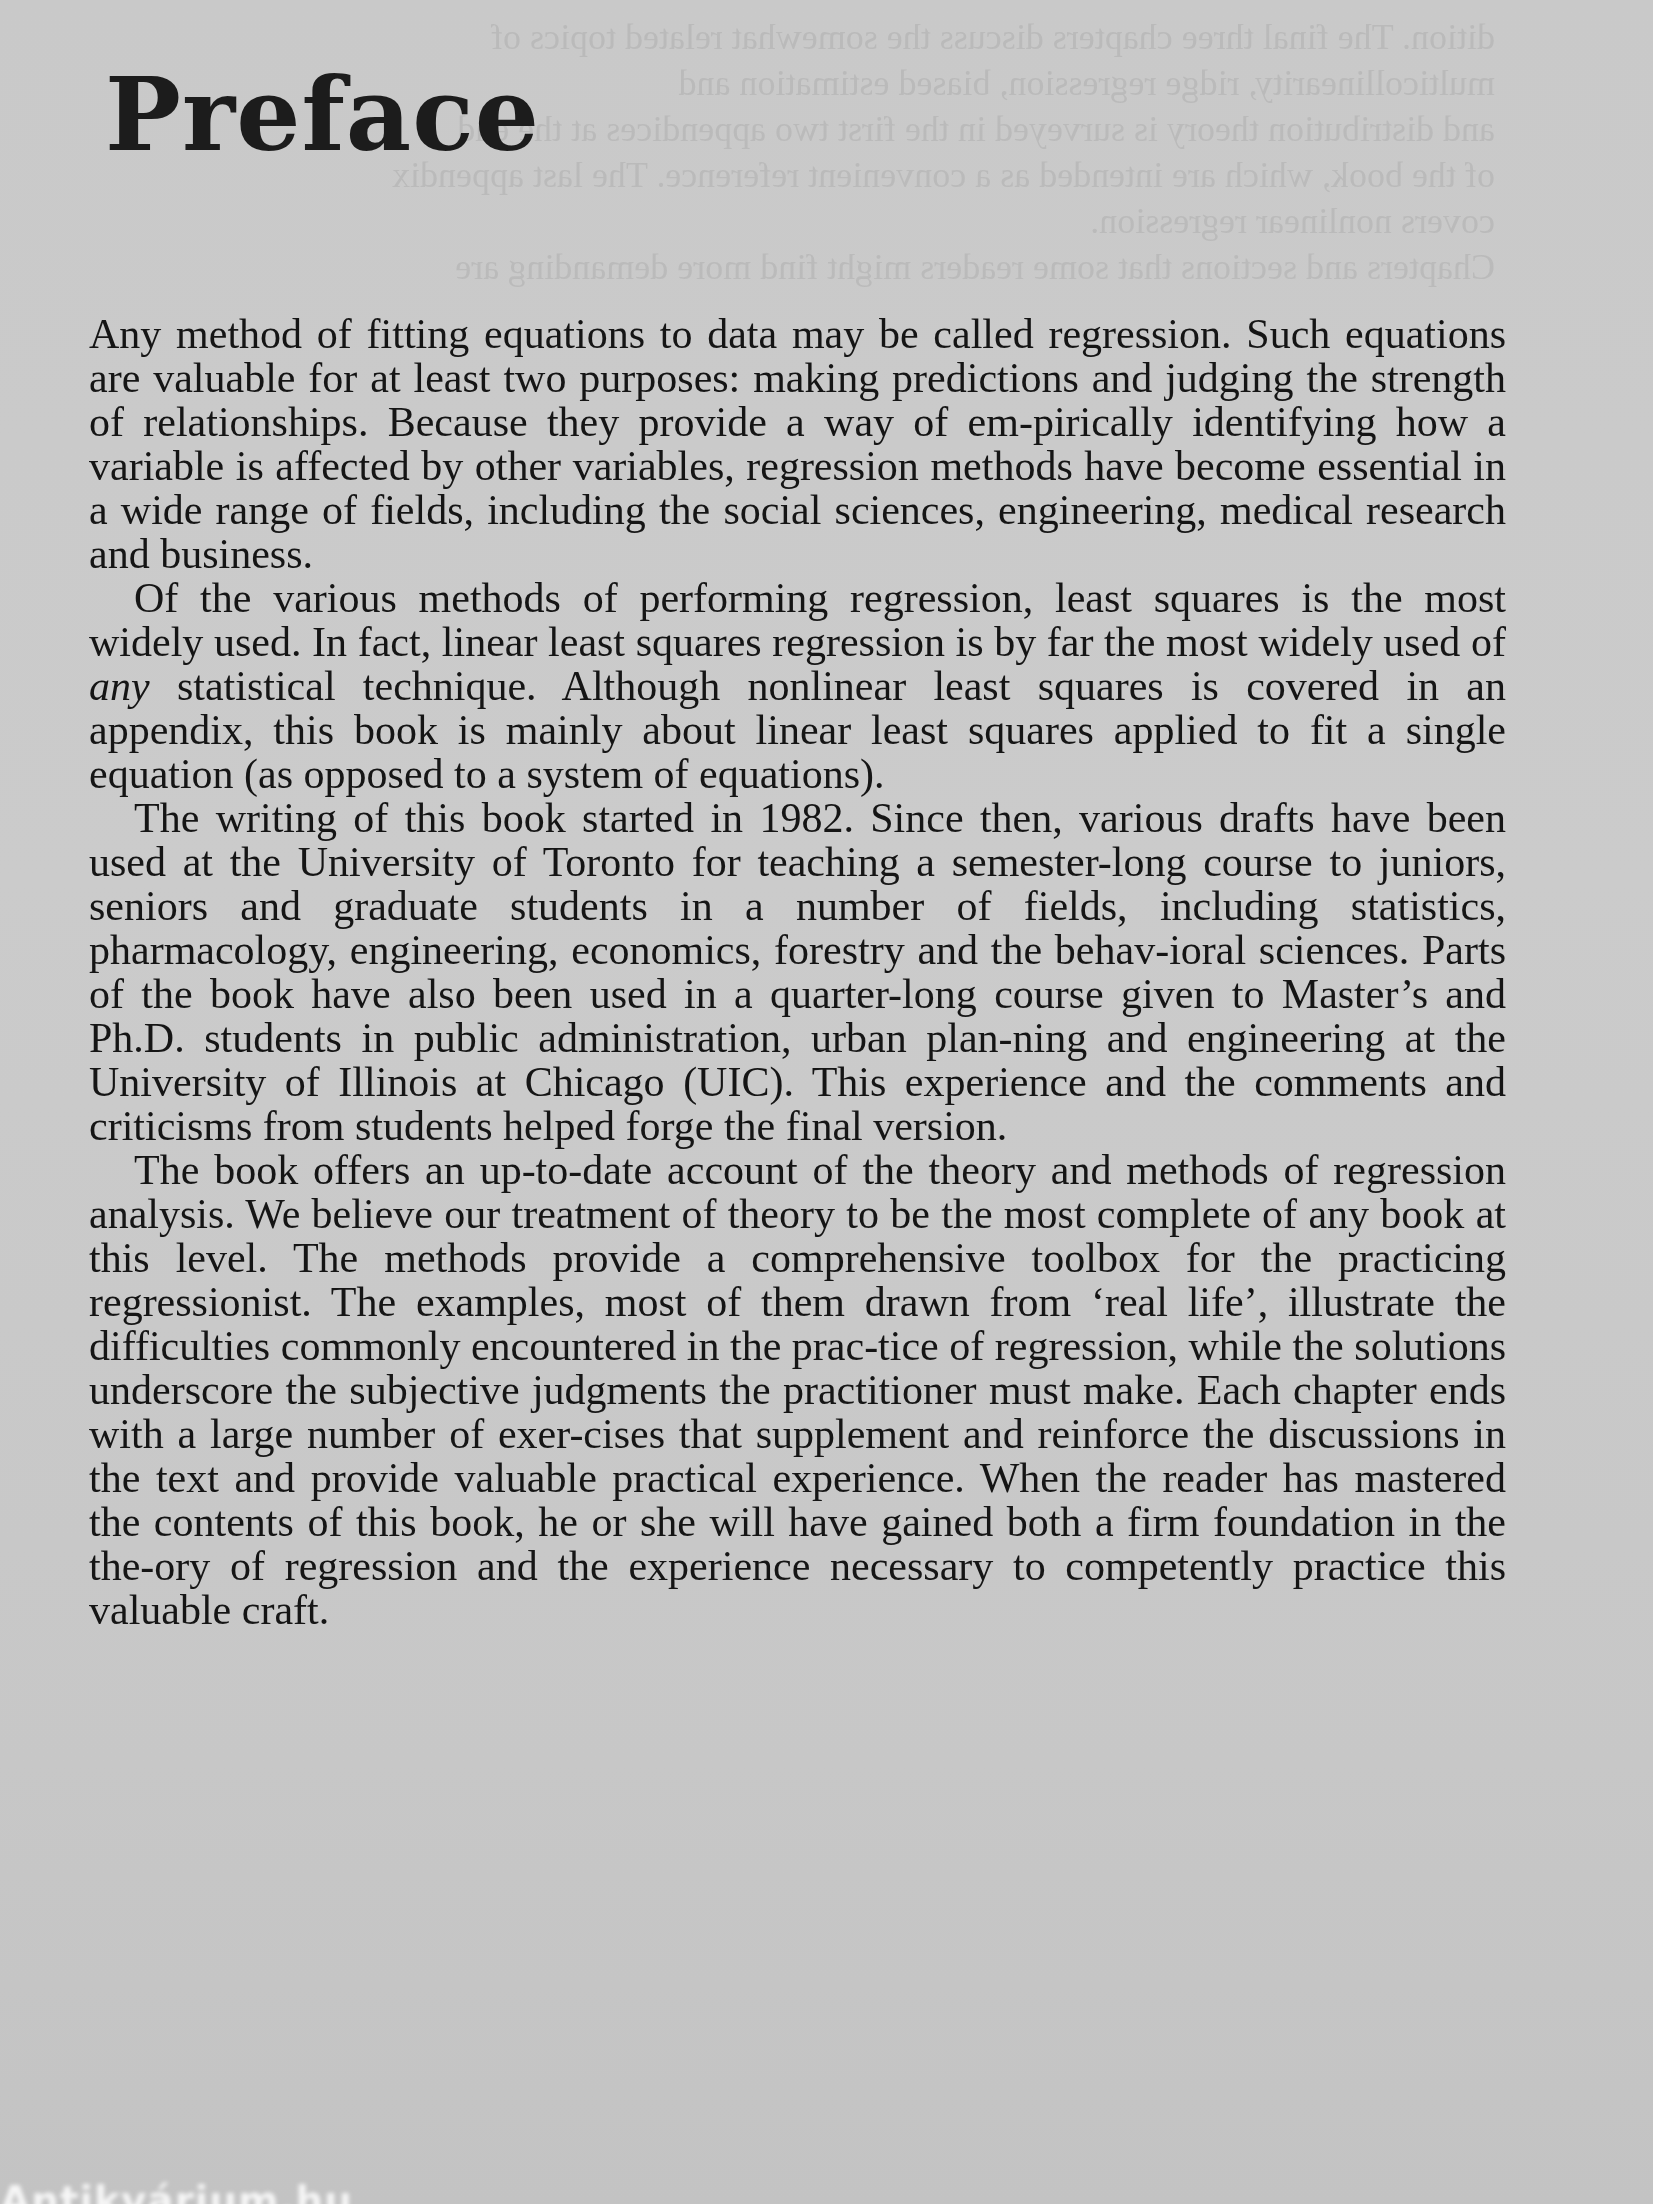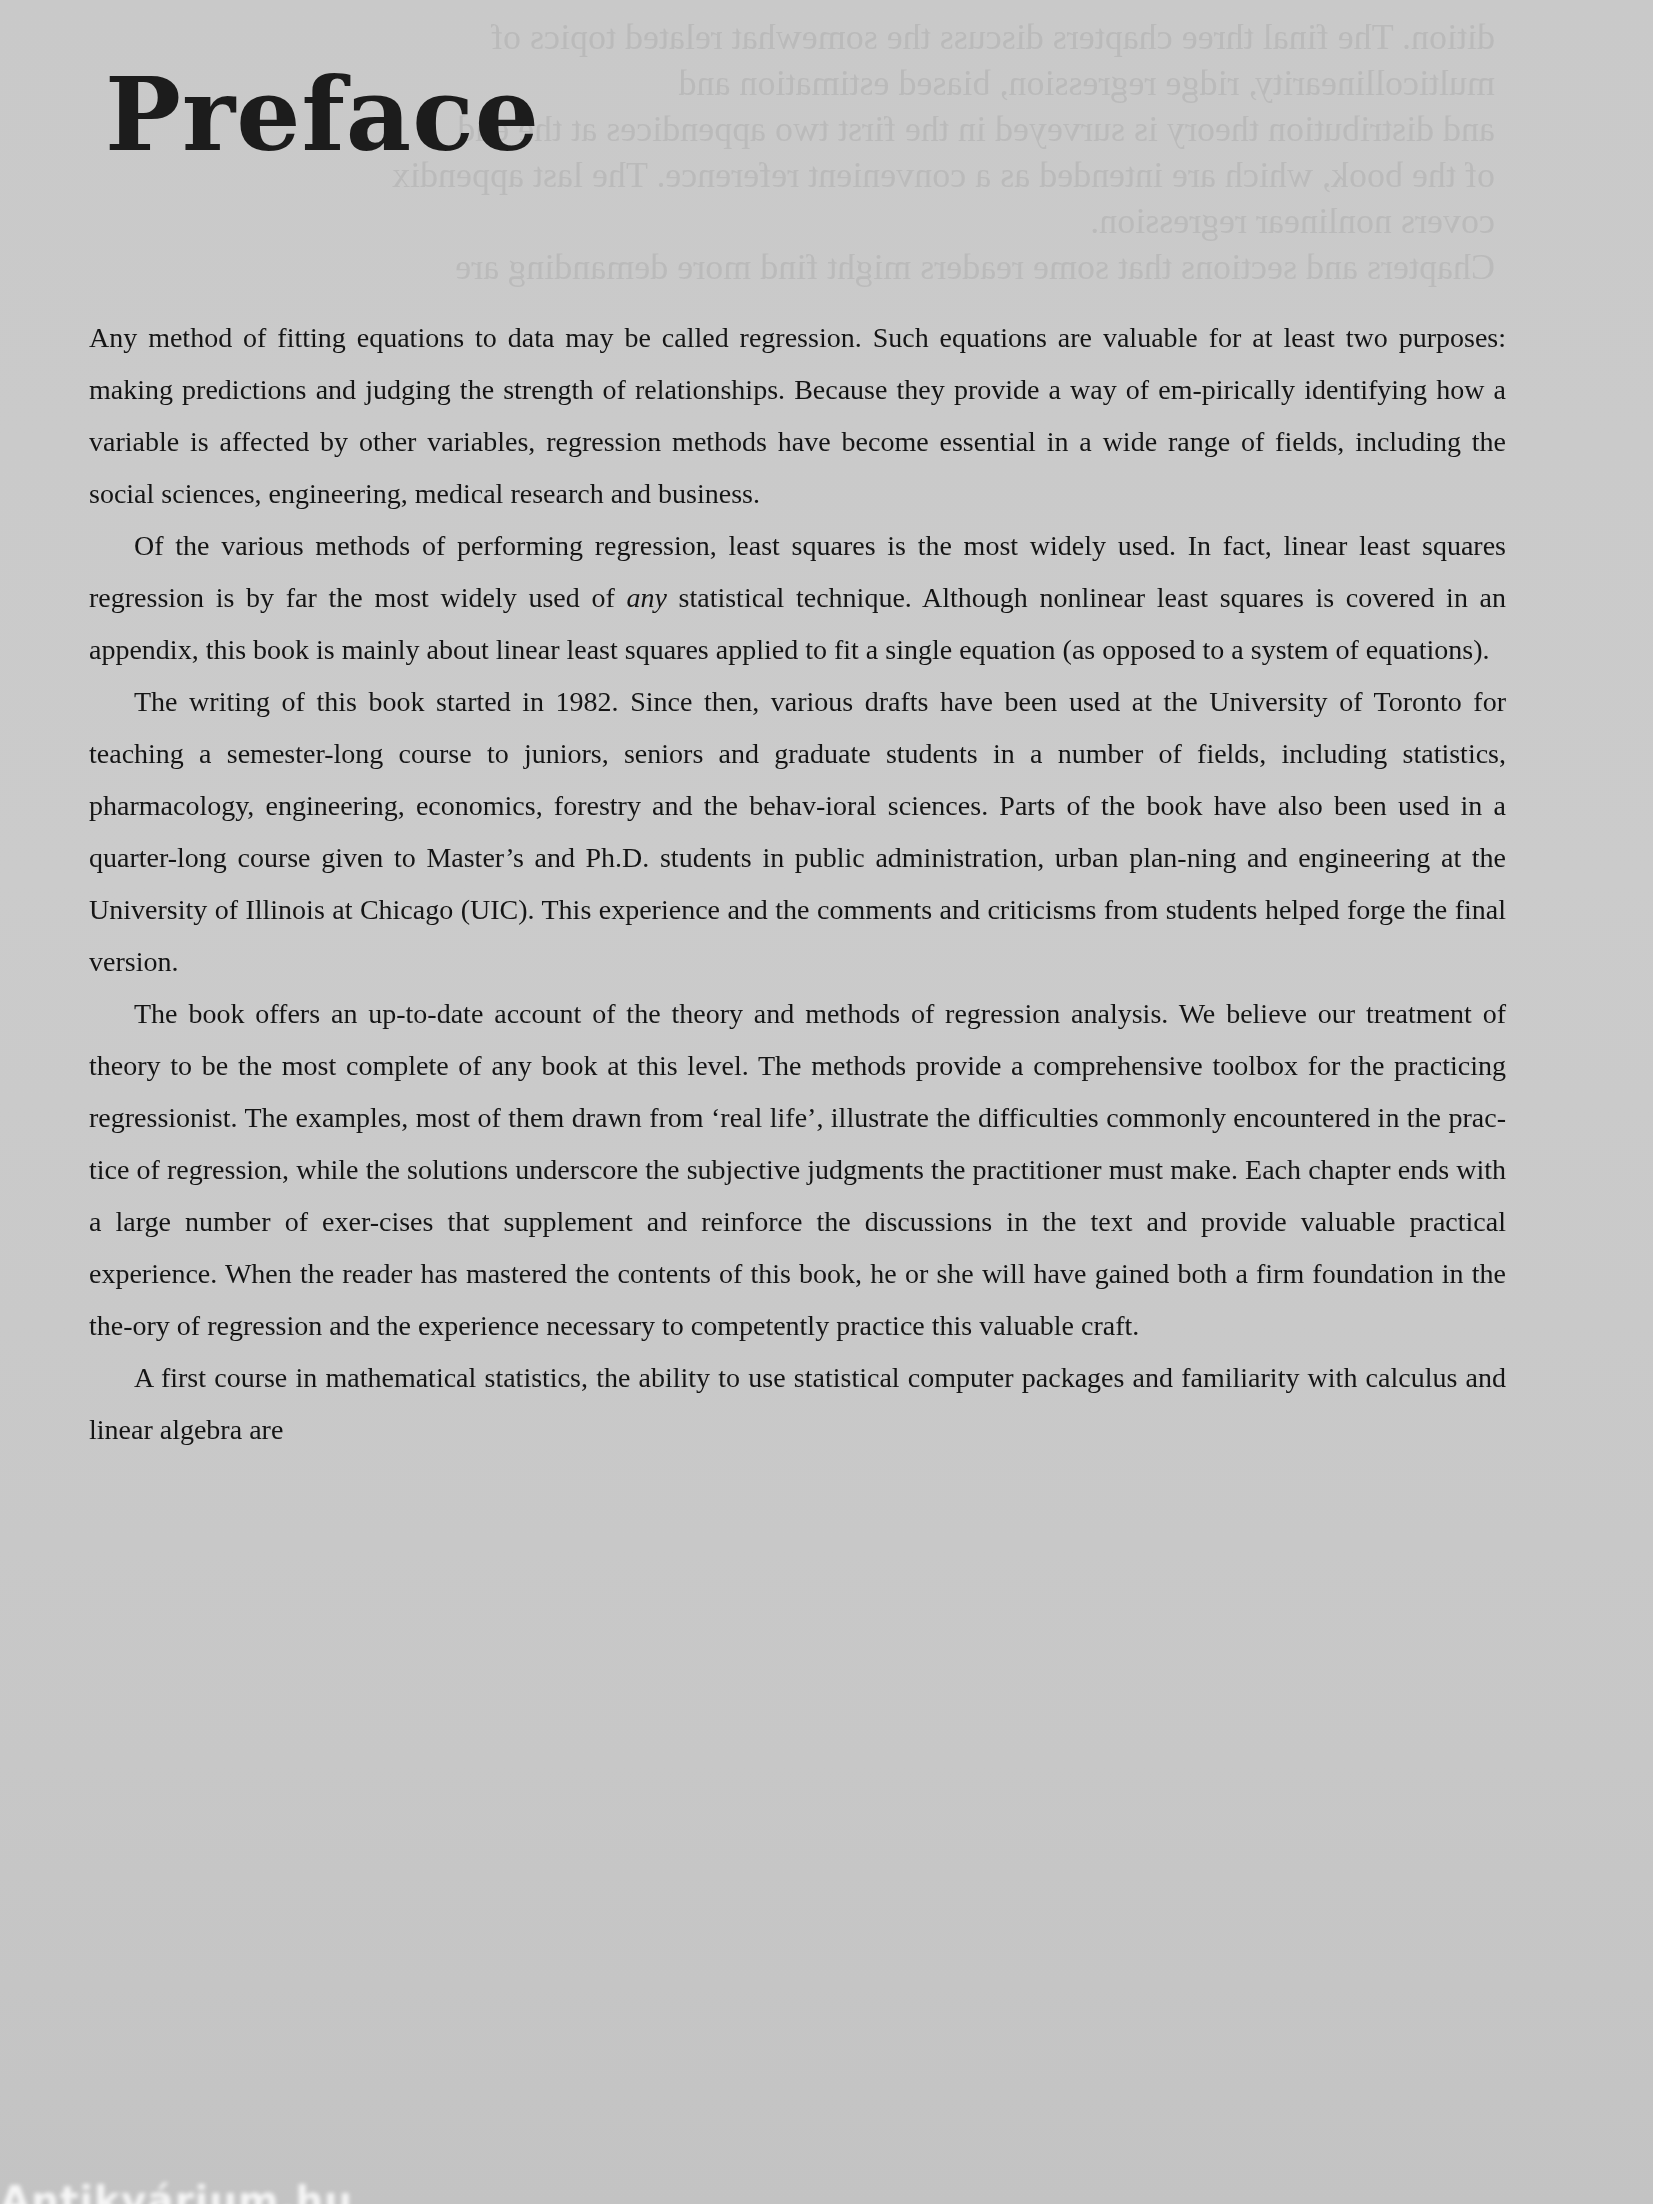--- a/index.html
+++ b/index.html
@@ -46,22 +46,22 @@
       line-height: 116px;
       letter-spacing: 1px;
       color: #1c1c1c;
     }
     .body-text {
       position: absolute;
       left: 89px;
       top: 312px;
       width: 1417px;
       font-family: "Liberation Serif", serif;
-      font-size: 28px;
-      line-height: 52px;
+      font-size: 42px;
+      line-height: 44px;
       text-align: justify;
       hyphens: manual;
       color: #151515;
     }
     .body-text p {
       margin: 0;
       text-indent: 45px;
     }
     .body-text p.first {
       text-indent: 0;
@@ -94,18 +94,17 @@
     Chapters and sections that some readers might find more demanding are
   </div>
 
   <h1 class="title">Preface</h1>
 
   <div class="body-text">
     <p class="first">Any method of fitting equations to data may be called regression. Such equations are valuable for at least two purposes: making predictions and judging the strength of relationships. Because they provide a way of em-pirically identifying how a variable is affected by other variables, regression methods have become essential in a wide range of fields, including the social sciences, engineering, medical research and business.</p>
     <p><span>Of the various methods of performing regression, least squares is the most widely used. In fact, linear least squares regression is by far the most widely used of </span><em>any</em><span> statistical technique. Although nonlinear least squares is covered in an appendix, this book is mainly about linear least squares applied to fit a single equation (as opposed to a system of equations).</span></p>
     <p>The writing of this book started in 1982. Since then, various drafts have been used at the University of Toronto for teaching a semester-long course to juniors, seniors and graduate students in a number of fields, including statistics, pharmacology, engineering, economics, forestry and the behav-ioral sciences. Parts of the book have also been used in a quarter-long course given to Master’s and Ph.D. students in public administration, urban plan-ning and engineering at the University of Illinois at Chicago (UIC). This experience and the comments and criticisms from students helped forge the final version.</p>
     <p>The book offers an up-to-date account of the theory and methods of regression analysis. We believe our treatment of theory to be the most complete of any book at this level. The methods provide a comprehensive toolbox for the practicing regressionist. The examples, most of them drawn from ‘real life’, illustrate the difficulties commonly encountered in the prac-tice of regression, while the solutions underscore the subjective judgments the practitioner must make. Each chapter ends with a large number of exer-cises that supplement and reinforce the discussions in the text and provide valuable practical experience. When the reader has mastered the contents of this book, he or she will have gained both a firm foundation in the the-ory of regression and the experience necessary to competently practice this valuable craft.</p>
-    <p>A first course in mathematical statistics, the ability to use statistical computer packages and familiarity with calculus and linear algebra are</p>
   </div>
 
   <div class="watermark">Antikvárium.hu</div>
 </div>
 
 
 </body></html>

